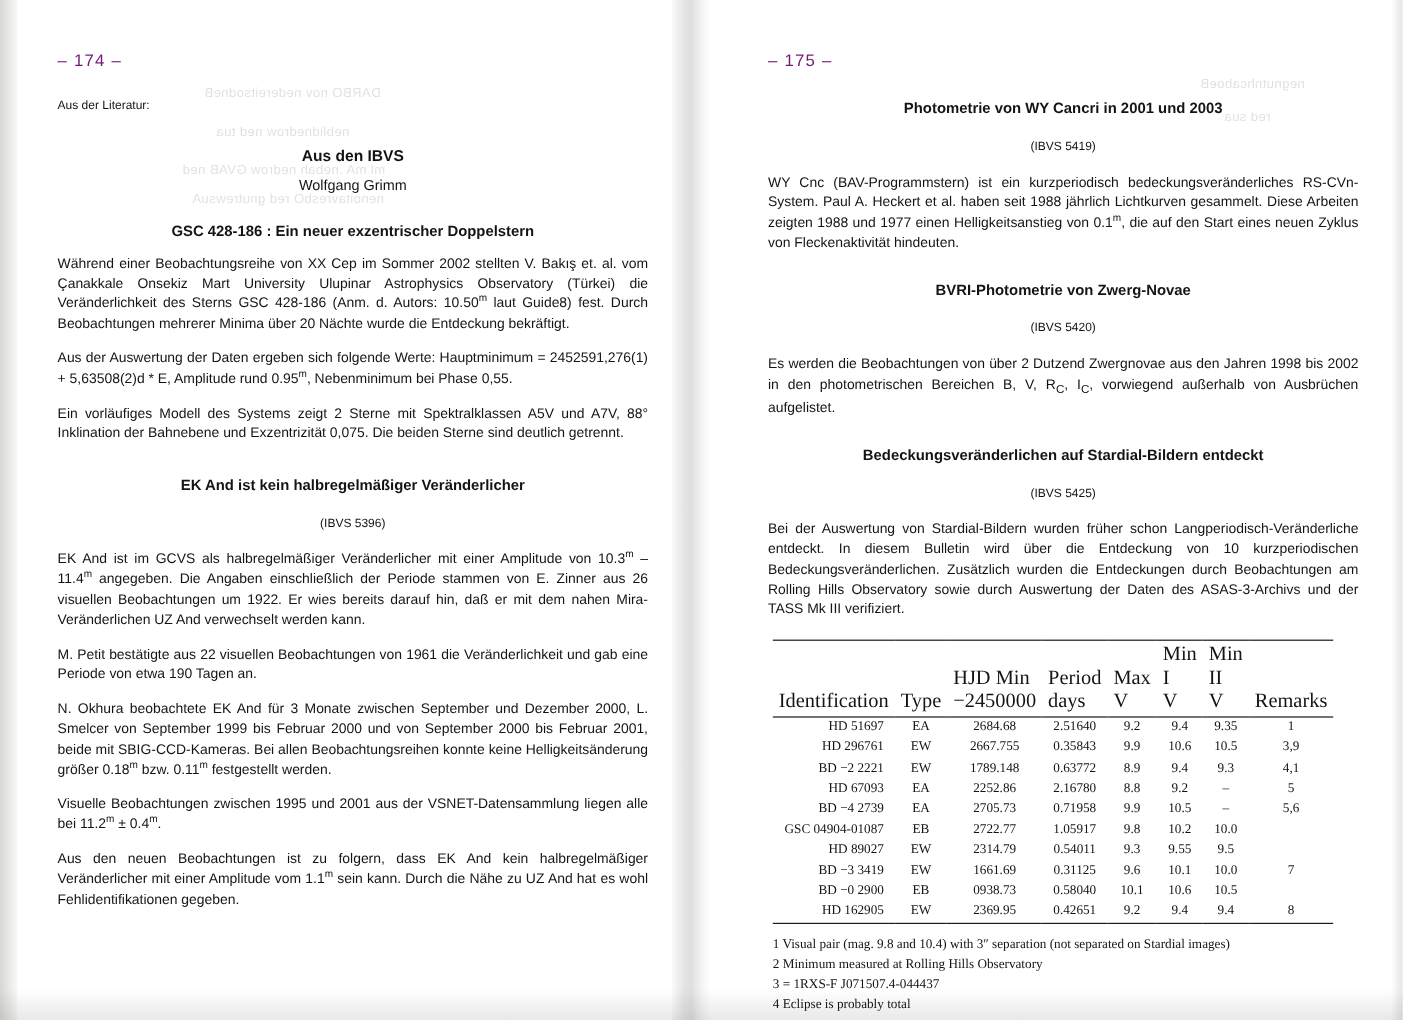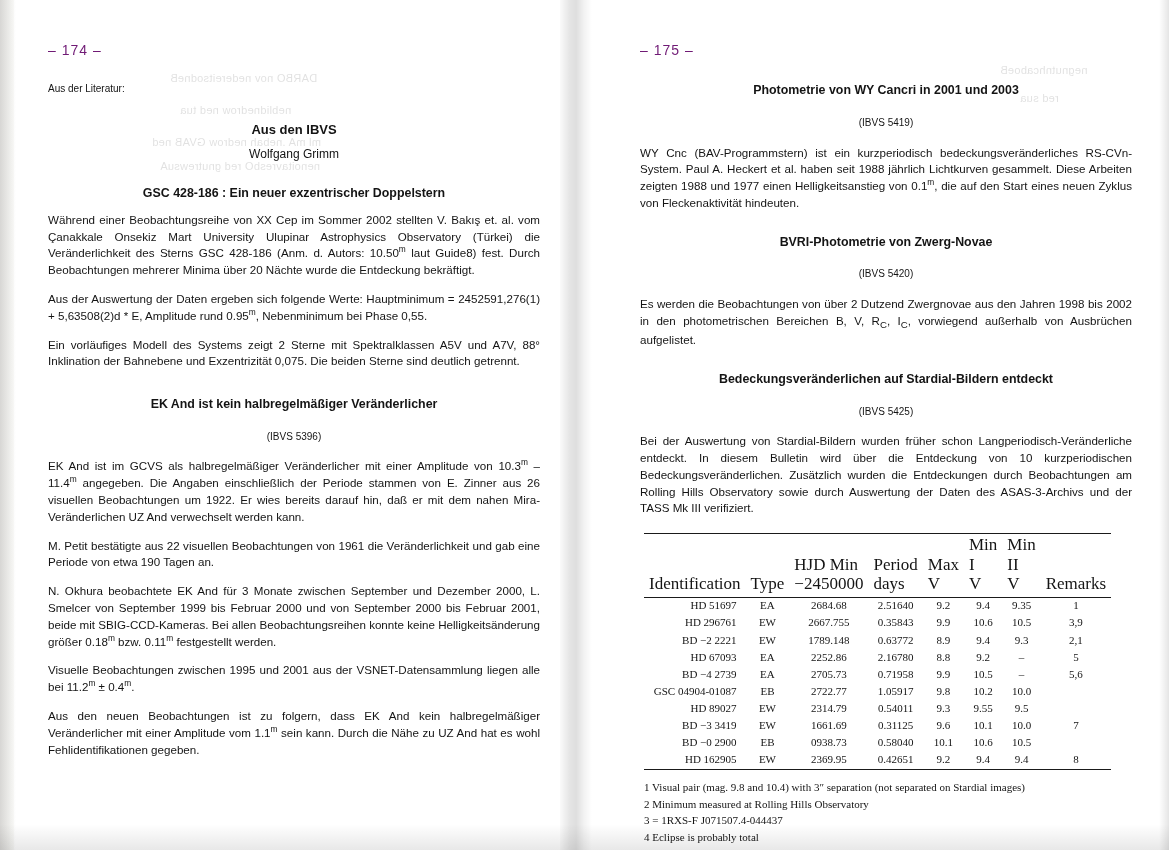--- a/index.html
+++ b/index.html
@@ -256,21 +256,21 @@
             <td>3,9</td>
           </tr>
           <tr>
             <td class="ident">BD −2 2221</td>
             <td>EW</td>
             <td>1789.148</td>
             <td>0.63772</td>
             <td>8.9</td>
             <td>9.4</td>
             <td>9.3</td>
-            <td>2,1</td>
+            <td>4,1</td>
           </tr>
           <tr>
             <td class="ident">HD 67093</td>
             <td>EA</td>
             <td>2252.86</td>
             <td>2.16780</td>
             <td>8.8</td>
             <td>9.2</td>
             <td>–</td>
             <td>5</td>

